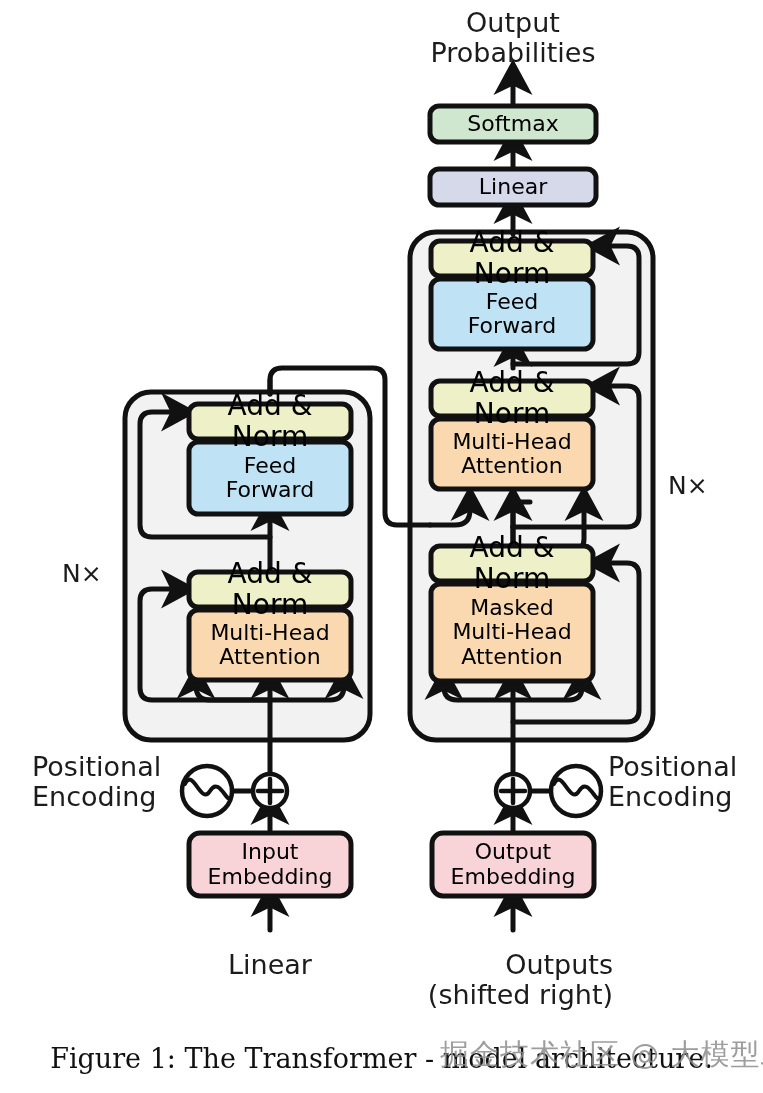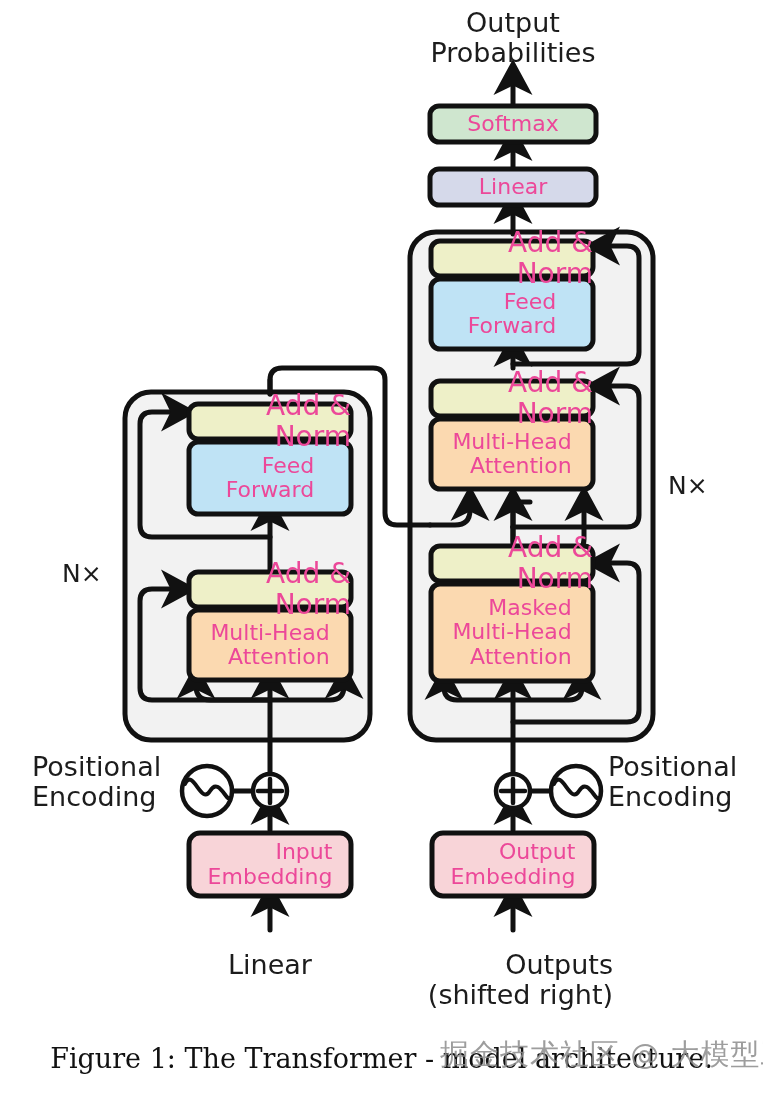--- a/index.html
+++ b/index.html
@@ -13,22 +13,22 @@
 
   .lbl{position:absolute;white-space:pre;line-height:1.12;}
   .freetext{
     font-family:"DejaVu Sans", sans-serif;
     font-size:27px;color:#1c1c1c;text-align:center;font-weight:400;
   }
   .nx{font-family:"DejaVu Sans", sans-serif;font-size:25px;color:#1c1c1c;}
 
   .boxtext{
     position:absolute;display:flex;align-items:center;justify-content:center;
-    text-align:right;font-family:"DejaVu Sans", sans-serif;
-    color:#ec4899;pointer-events:none;line-height:1.1;
+    text-align:center;font-family:"DejaVu Sans", sans-serif;
+    color:#000000;pointer-events:none;line-height:1.1;
   }
   .bt-lg{font-size:22px;}
   .bt-md{font-size:28px;}
 
   .caption{
     position:absolute;left:0;top:1043px;width:763px;text-align:center;
     font-family:"DejaVu Serif", serif;font-size:27px;color:#111;
   }
   .watermark{
     position:absolute;left:440px;top:1035px;width:320px;

